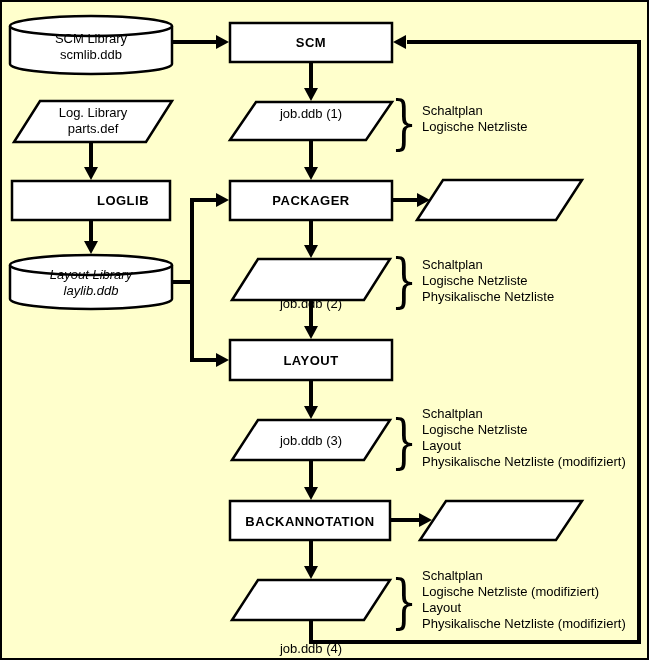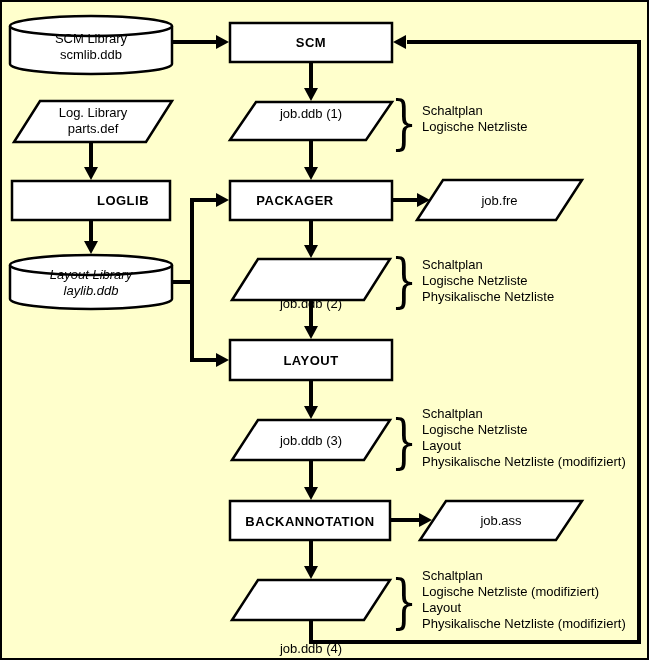--- a/index.html
+++ b/index.html
@@ -121,36 +121,34 @@
   <div class="lbl bold" style="left:228px;top:21px;width:162px;height:39px;">SCM</div>
 
   <div class="twoline" style="left:12px;top:103px;width:158px;">
     <div>Log. Library</div>
     <div>parts.def</div>
   </div>
 
   <div class="lbl" style="left:228px;top:92px;width:162px;height:38px;">job.ddb (1)</div>
 
   <div class="lbl bold" style="left:10px;top:179px;width:158px;height:39px;margin-left:32px;">LOGLIB</div>
-  <div class="lbl bold" style="left:212px;top:179px;width:162px;height:39px;">PACKAGER</div>
-  <div class="lbl" style="left:415px;top:178px;width:165px;height:40px;">job.fre</div>
+  <div class="lbl bold" style="left:228px;top:179px;width:162px;height:39px;">PACKAGER</div>
 
   <div class="twoline" style="left:8px;top:265px;width:162px;font-style:italic;">
     <div>Layout Library</div>
     <div>laylib.ddb</div>
   </div>
 
   <div class="lbl" style="left:230px;top:257px;width:158px;height:41px;margin-top:24px;">job.ddb (2)</div>
 
   <div class="lbl bold" style="left:228px;top:338px;width:162px;height:40px;">LAYOUT</div>
 
   <div class="lbl" style="left:230px;top:418px;width:158px;height:40px;">job.ddb (3)</div>
 
   <div class="lbl bold" style="left:228px;top:499px;width:160px;height:41px;">BACKANNOTATION</div>
-  <div class="lbl" style="left:418px;top:499px;width:162px;height:39px;">job.ass</div>
 
   <div class="lbl" style="left:230px;top:578px;width:158px;height:40px;margin-top:48px;">job.ddb (4)</div>
 
   <div class="brace" style="left:391px;top:96px;">}</div>
   <div class="ann" style="left:420px;top:101px;">
     <div>Schaltplan</div>
     <div>Logische Netzliste</div>
   </div>
 
   <div class="brace" style="left:391px;top:254px;">}</div>

